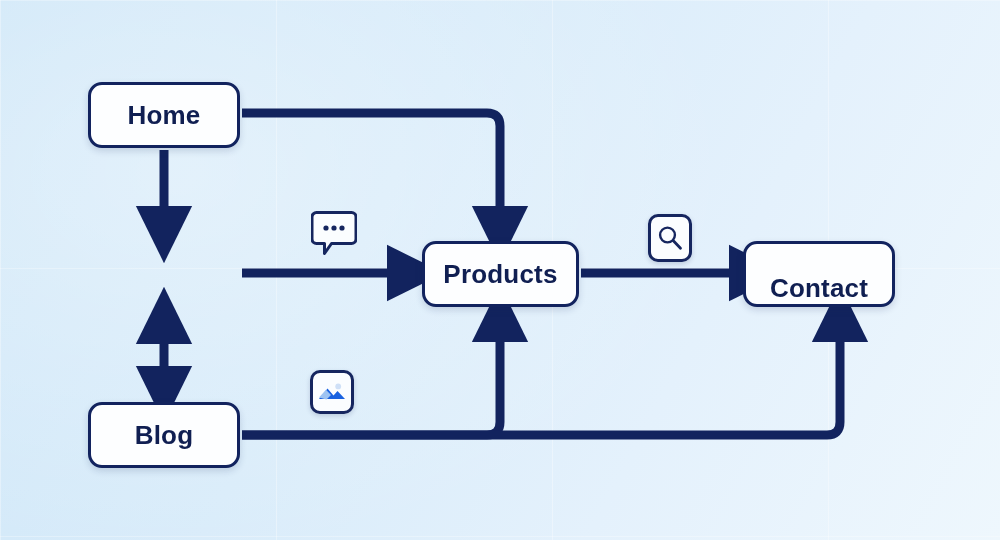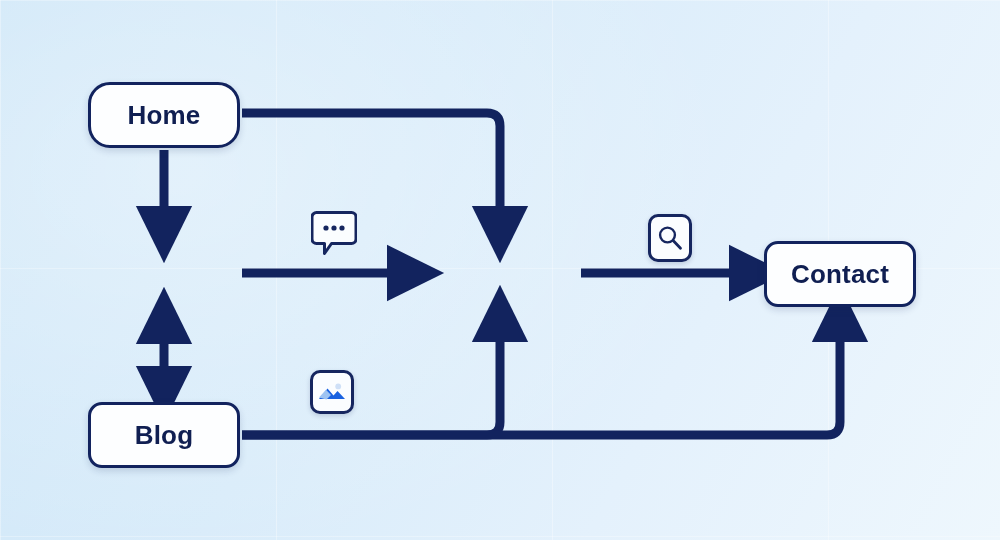--- a/index.html
+++ b/index.html
@@ -94,31 +94,34 @@
       <path d="M164,317 L164,393" marker-start="url(#arrowtail)" marker-end="url(#arrowhead)"></path>
 
       <path d="M581,273 L756,273" marker-end="url(#arrowhead)"></path>
 
       <path d="M242,435 L487,435 Q500,435 500,422 L500,315" marker-end="url(#arrowhead)"></path>
 
       <path d="M242,435 L827,435 Q840,435 840,422 L840,315" marker-end="url(#arrowhead)"></path>
     </g>
   </svg>
 
-  <div class="node" style="left:88px;  top:82px;  width:152px; height:66px;border-radius:22px;">
+  <div class="node" style="left:88px;  top:82px;  width:152px; height:66px;">
     <span class="node-label">Home</span>
   </div>
 
 
   <div class="node" style="left:88px;  top:402px; width:152px; height:66px;">
     <span class="node-label">Blog</span>
   </div>
 
+  <div class="node" style="left:422px; top:241px; width:157px; height:66px;">
+    <span class="node-label">Products</span>
+  </div>
 
-  <div class="node" style="left:764px; top:241px; width:152px; height:66px;">
+  <div class="node" style="left:743px; top:241px; width:152px; height:66px;align-items:flex-end;">
     <span class="node-label">Contact</span>
   </div>
 
   <div class="badge" style="left:311px; top:208px; width:46px; height:52px;">
     <svg width="46" height="52" viewBox="0 0 46 52">
       <path d="M5.5,4.5 H40.5 A4.5,4.5 0 0 1 45,9 V31 A4.5,4.5 0 0 1 40.5,35.5 H20.5
                L13.5,45.5 L13.5,35.5 H5.5 A4.5,4.5 0 0 1 1,31 V9 A4.5,4.5 0 0 1 5.5,4.5 Z" fill="#fbfdff" stroke="#16265f" stroke-width="3" stroke-linejoin="round"></path>
       <circle cx="15" cy="20" r="2.6" fill="#16265f"></circle>
       <circle cx="23" cy="20" r="2.6" fill="#16265f"></circle>
       <circle cx="31" cy="20" r="2.6" fill="#16265f"></circle>

